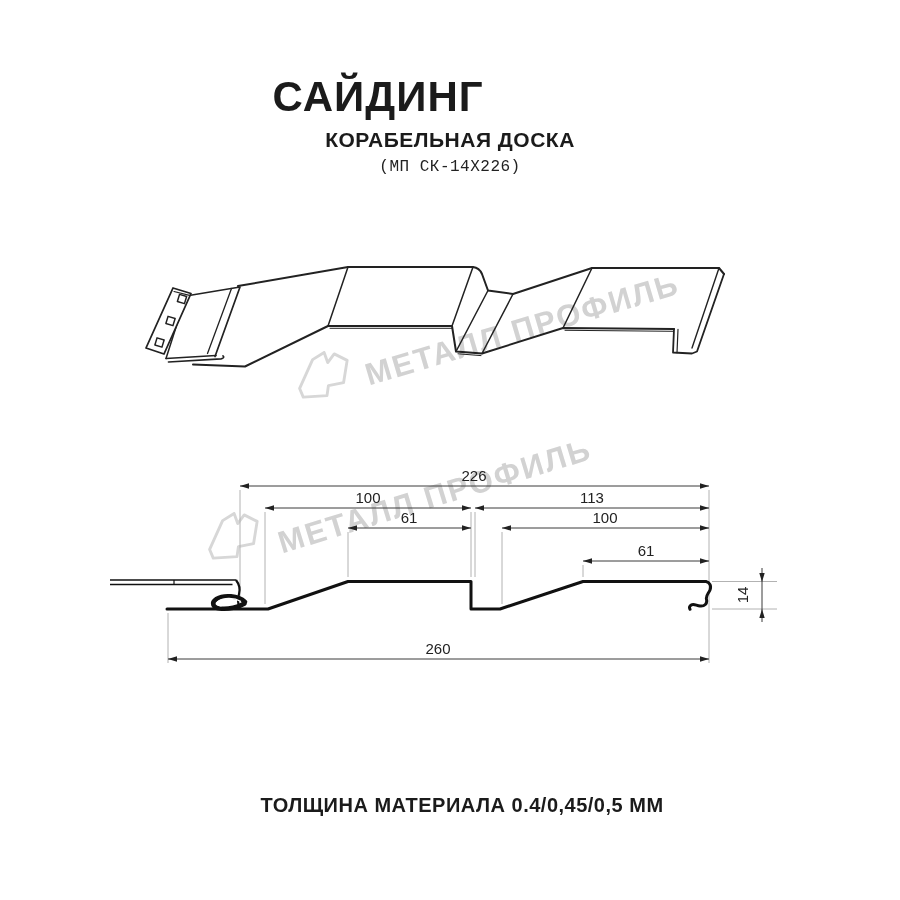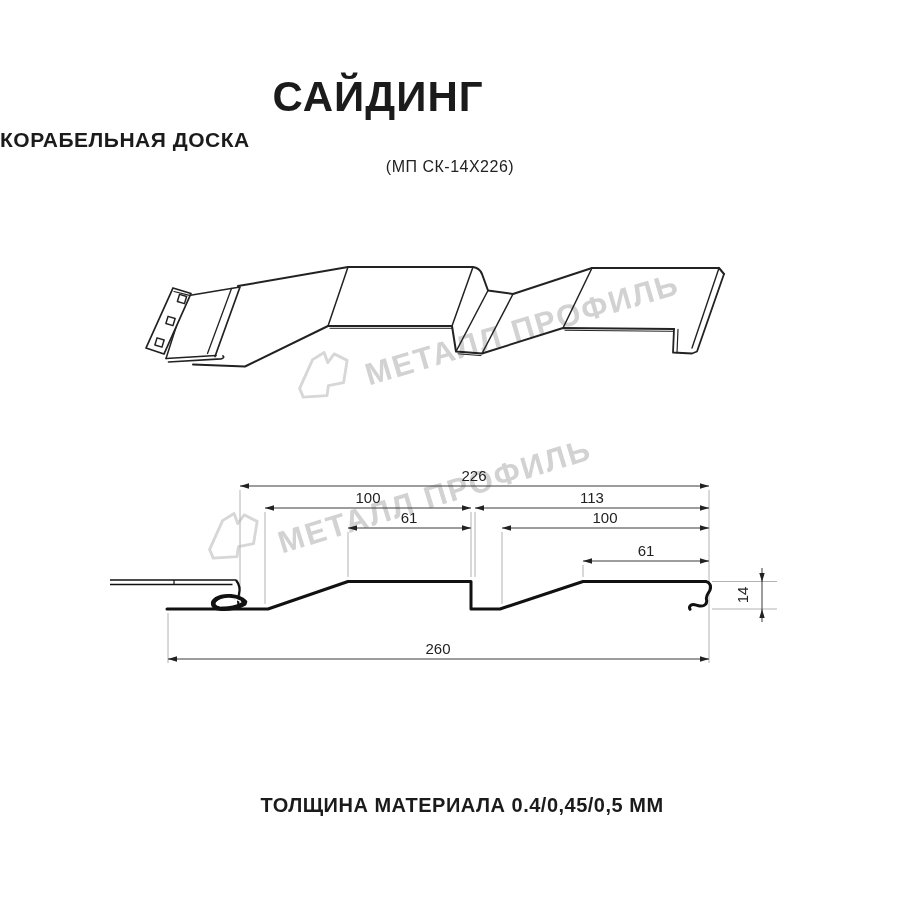--- a/index.html
+++ b/index.html
@@ -8,26 +8,26 @@
     font-family:"Liberation Sans","DejaVu Sans",sans-serif;
     overflow:hidden;color:#1d1d1d;
   }
   .abs{position:absolute;}
   
   .title{
     top:76px;left:0;width:756px;text-align:center;
     font-size:42px;line-height:42px;font-weight:700;letter-spacing:1px;color:#1b1b1b;
   }
   .subtitle{
-    top:129px;left:0;width:900px;text-align:left;
+    top:129px;left:0;width:900px;text-align:center;
     font-size:21px;line-height:22px;font-weight:700;letter-spacing:0.5px;color:#1b1b1b;
   }
   .model{
     top:157px;left:0;width:900px;text-align:center;
-    font-size:16px;line-height:20px;font-weight:500;letter-spacing:0.5px;color:#222;
+    font-size:16px;line-height:20px;font-weight:500;letter-spacing:0.5px;color:#222;font-family:Liberation Mono, monospace;
   }
   
   .wm-text{
     font-size:31px;font-weight:700;letter-spacing:2px;white-space:nowrap;
     transform-origin:0 50%;line-height:31px;
   }
   .wm1-text{top:360px;left:366px;transform:rotate(-16.5deg);}
   .wm2-text{top:528px;left:279px;transform:rotate(-17deg);}
   .wm-logo{pointer-events:none;}
   .wm1-logo{top:351px;left:291px;}

